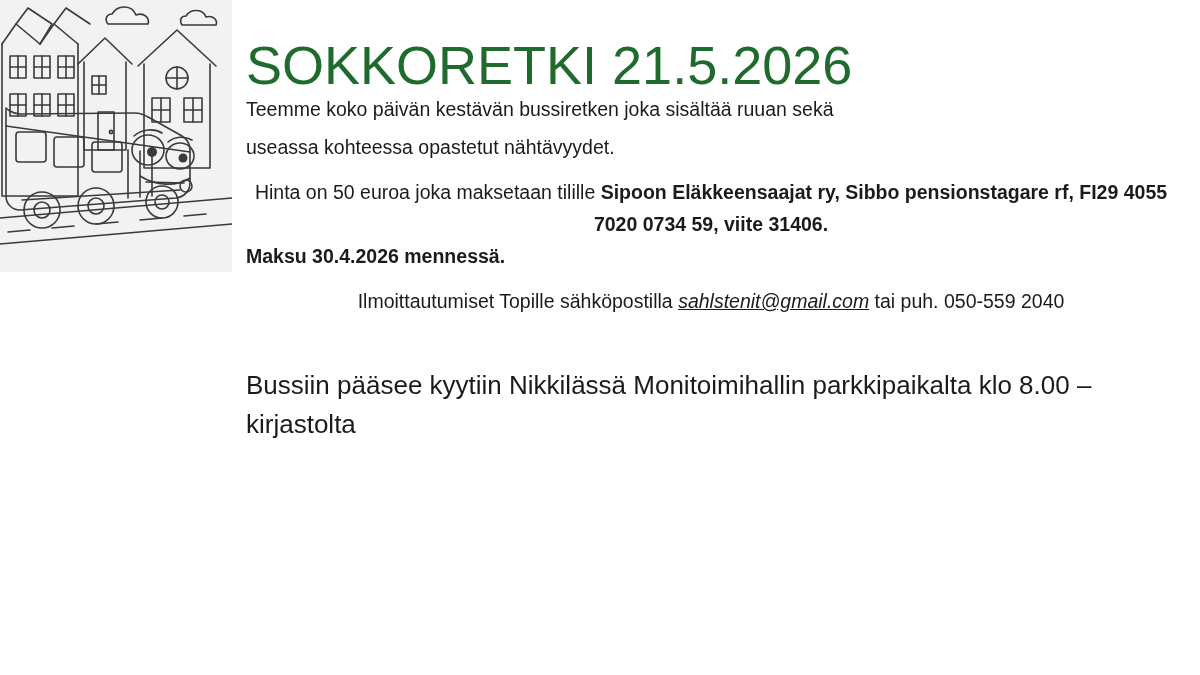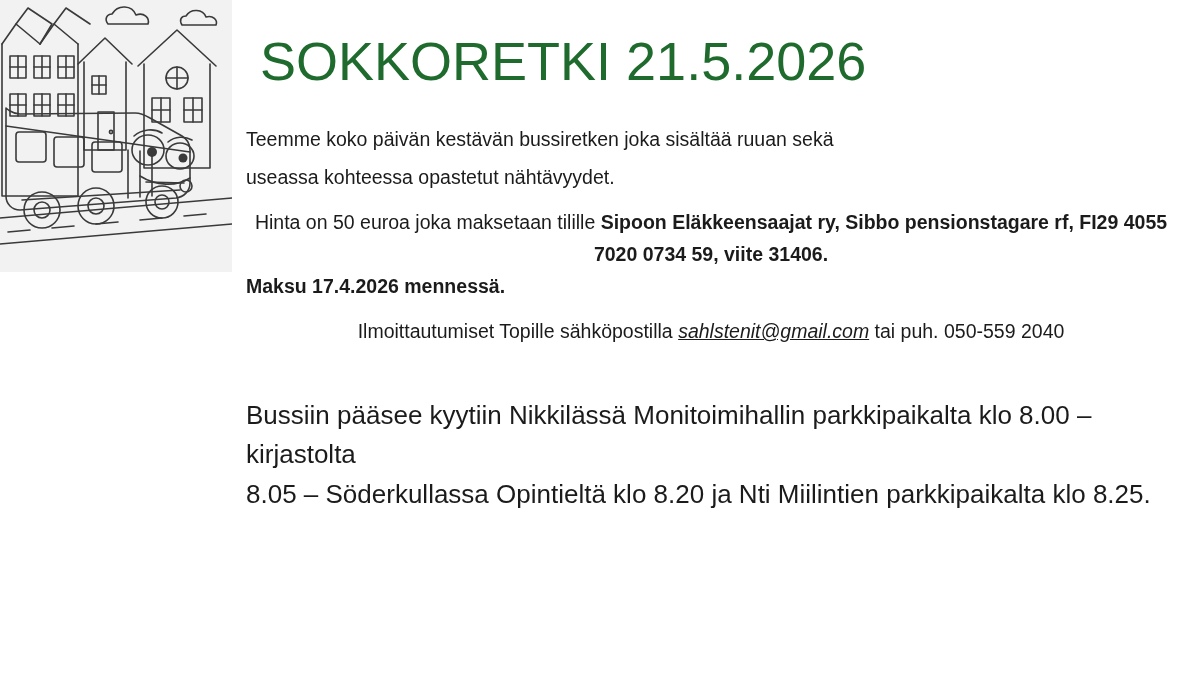--- a/index.html
+++ b/index.html
@@ -32,32 +32,31 @@
 
   
   .content {
     position: absolute;
     left: 246px;
     top: 0;
     width: 930px;
   }
 
   .doc-title {
-    margin: 14px;
-    padding-top: 18px;
+    margin: 0;
+    padding-top: 36px;
     font-size: 54px;
     line-height: 1.08;
     font-weight: 400;
     color: #1f6b2e;
     letter-spacing: 0px;
     white-space: nowrap;
   }
 
   .body-block {
-    margin-top: 34px;
   }
 
   p.para {
     margin: 0 0 6px 0;
     font-size: 19.5px;
     line-height: 1.62;
     color: #1b1b1b;
     font-weight: 400;
   }
 
@@ -183,28 +182,27 @@
 
     <p class="para">Teemme koko päivän kestävän bussiretken joka sisältää ruuan sekä</p>
 
     <p class="para">useassa kohteessa opastetut nähtävyydet.</p>
 
     <p class="para gap-before tight">
       <span>Hinta on 50 euroa joka maksetaan tilille </span><span class="bold">Sipoon Eläkkeensaajat ry, Sibbo pensionstagare rf, FI29 4055 7020 0734 59, viite 31406.</span>
     </p>
 
     <p class="para">
-      <span class="bold">Maksu 17.4.2026 mennessä.</span>
+      <span class="bold">Maksu 30.4.2026 mennessä.</span>
     </p>
 
 
     <p class="para gap-before tight">
       <span>Ilmoittautumiset Topille sähköpostilla </span><a class="link" href="#">sahlstenit@gmail.com</a><span> tai puh. 050-559 2040</span>
     </p>
 
 
     <div class="spacer-block"></div>
 
     <p class="schedule">Bussiin pääsee kyytiin Nikkilässä Monitoimihallin parkkipaikalta klo 8.00 – kirjastolta</p>
-    <p class="schedule">8.05 – Söderkullassa Opintieltä klo 8.20 ja Nti Miilintien parkkipaikalta klo 8.25.</p>
 
   </div>
 </div>
 
 </body></html>

